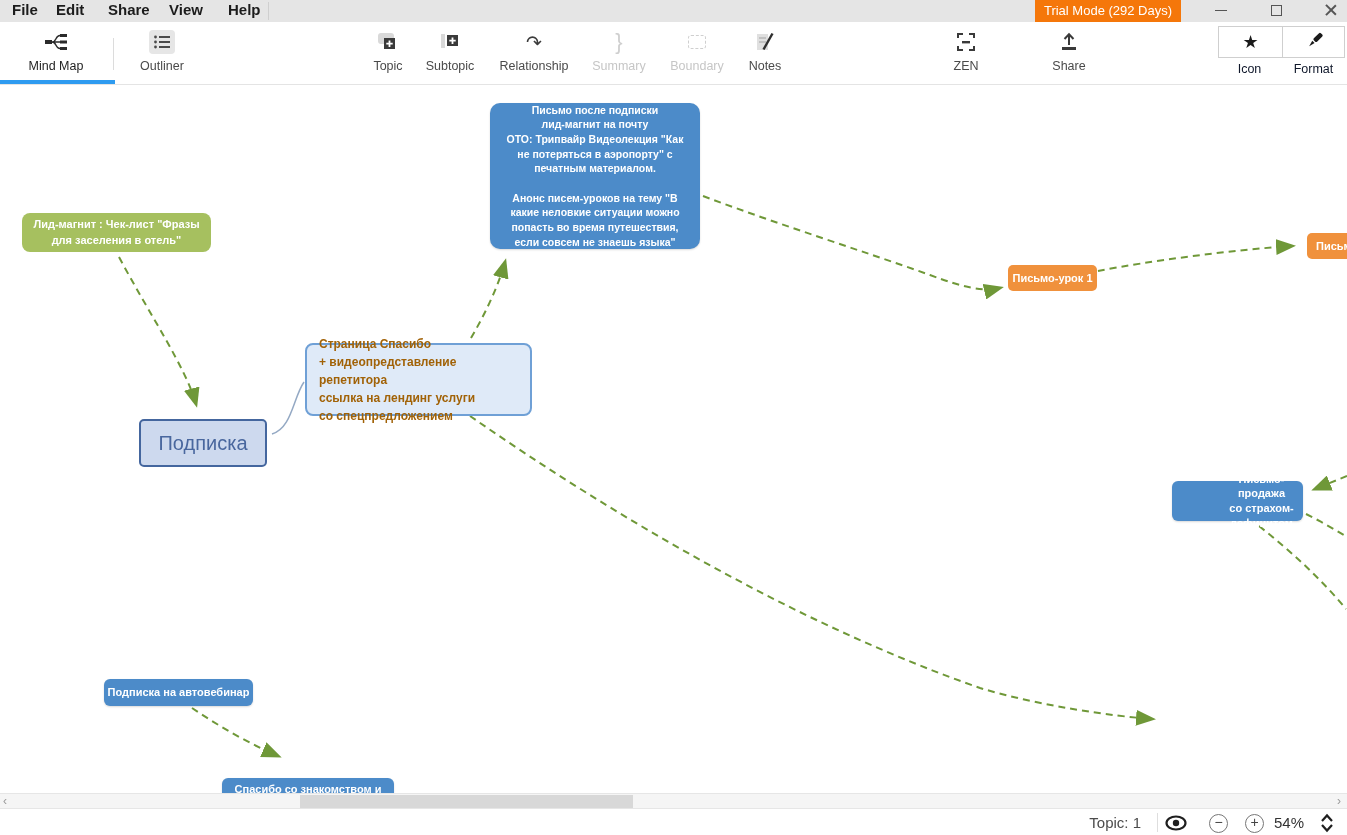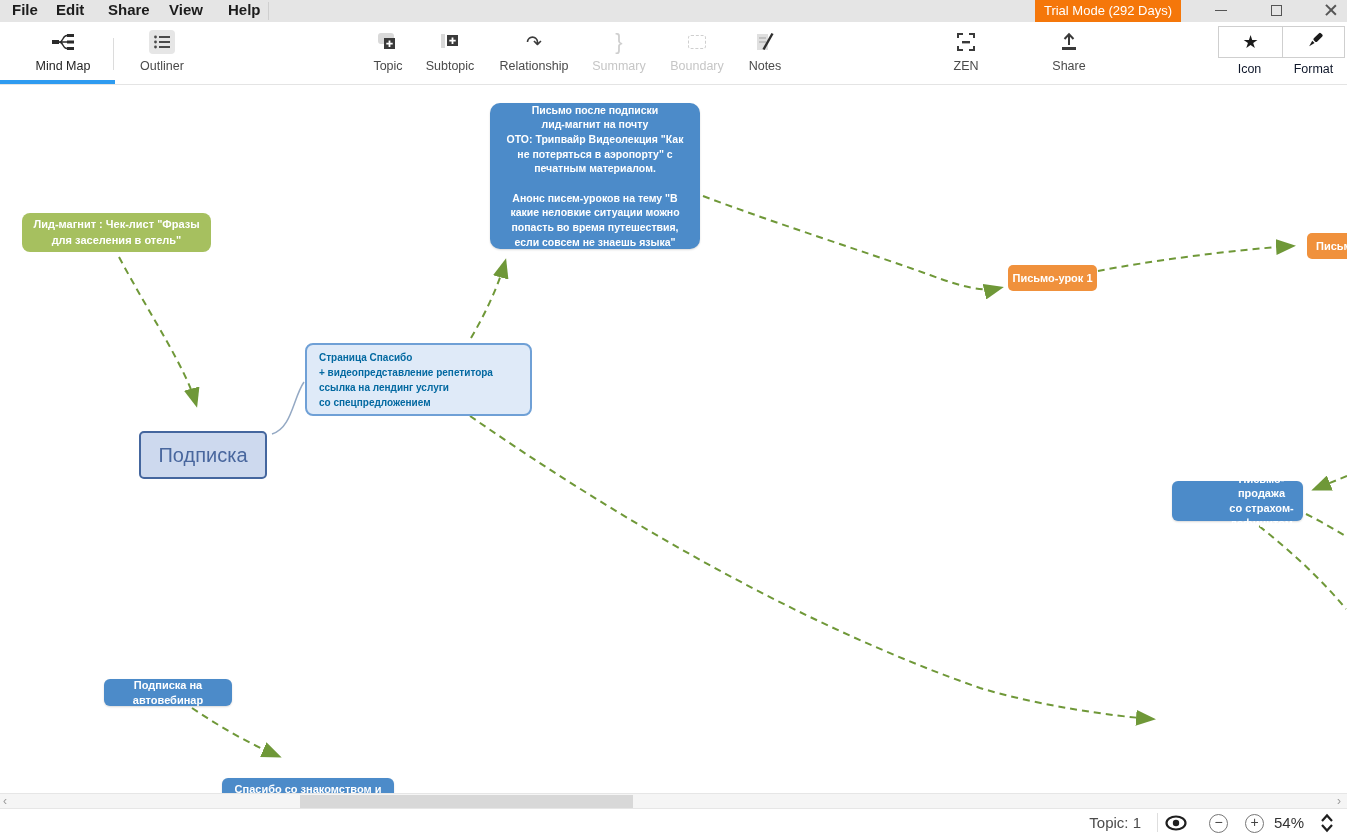--- a/index.html
+++ b/index.html
@@ -41,27 +41,27 @@
   #canvas { position:absolute; left:0; top:86px; width:1347px; height:707px; background:#fff; z-index:1; }
   #links { position:absolute; left:0; top:0; width:1347px; height:835px; z-index:2; pointer-events:none; }
 
   .node { position:absolute; z-index:3; display:flex; align-items:center; justify-content:center; text-align:center; cursor:pointer; }
   .node .node-label { white-space:pre-line; }
   .n-blue { background:#4C8BC9; border-radius:6px; color:#fff; font-weight:700; font-size:11px; line-height:1.32; box-shadow:0 1px 2px rgba(0,0,0,.15); }
   .n-orange { background:#F0913C; border-radius:5px; color:#fff; font-weight:700; font-size:11px; }
   .n-green { background:#A6C05F; border-radius:8px; color:#fff; font-weight:700; font-size:11px; line-height:1.4; }
   #node-big { left:490px; top:103px; width:210px; height:146px; border-radius:10px; padding:8px 10px; font-size:10.5px; line-height:1.4; }
   #node-lead-magnet { left:22px; top:213px; width:189px; height:39px; padding:4px 10px; }
-  #node-thanks-page { left:305px; top:343px; width:227px; height:73px; background:#DFEAF8; border:2px solid #6FA0D6; border-radius:8px; color:#0369a1; font-weight:700; font-size:10px; line-height:1.5; justify-content:flex-start; text-align:left; padding:6px 12px;align-items:center; }
+  #node-thanks-page { left:305px; top:343px; width:227px; height:73px; background:#DFEAF8; border:2px solid #6FA0D6; border-radius:8px; color:#a16207; font-weight:700; font-size:12px; line-height:1.5; justify-content:flex-start; text-align:left; padding:6px 12px;align-items:center; }
   #node-subscription-sel { left:133px; top:414px; width:140px; height:58px; border:2px solid #55C9F2; border-radius:6px; background:#fff; }
-  #node-subscription { left:139px; top:419px; width:128px; height:48px; background:#CDD9EE; border:2px solid #44669E; border-radius:5px; color:#49679E; font-size:20px; font-weight:400;margin-top:12px; }
+  #node-subscription { left:139px; top:419px; width:128px; height:48px; background:#CDD9EE; border:2px solid #44669E; border-radius:5px; color:#49679E; font-size:20px; font-weight:400; }
   #node-lesson1 { left:1008px; top:265px; width:89px; height:26px; }
   #node-letter-next { left:1307px; top:233px; width:58px; height:26px; border-radius:5px 0 0 5px; overflow:hidden; justify-content:flex-start; padding-left:9px; }
   #node-sale { left:1172px; top:481px; width:131px; height:40px;padding-left:48px; }
-  #node-webinar { left:104px; top:679px; width:128px; height:27px; }
+  #node-webinar { left:104px; top:679px; width:149px; height:27px; }
   #node-thanks-welcome { left:222px; top:762px; width:172px; height:38px; padding:3px 8px;margin-top:16px; }
 
   
   #hscroll { position:absolute; left:0; top:793px; width:1347px; height:15px; background:#f5f5f5; border-top:1px solid #e6e6e6; z-index:10; }
   #hscroll-thumb { position:absolute; left:300px; top:1px; width:333px; height:13px; background:#d8d8d8; }
   .scroll-arrow { position:absolute; top:0; height:15px; line-height:14px; font-size:12px; color:#9a9a9a; width:10px; text-align:center; }
 
   
   #statusbar { position:absolute; left:0; top:808px; width:1347px; height:27px; background:#fff; border-top:1px solid #e6e6e6; z-index:20; }
   #topic-count { position:absolute; right:206px; top:5px; font-size:15px; color:#4c4c4c; }
@@ -89,21 +89,21 @@
   <div class="winbtn" style="left:1261px">
       <div class="wb-max"></div>
     </div>
   <div class="winbtn" style="left:1316px">
       <div class="wb-x"></div>
     </div>
 </div>
 
 <div id="toolbar">
 
-  <div class="tbtn" style="left:25px">
+  <div class="tbtn" style="left:18px">
     <div class="ticon">
       <svg width="24" height="22" viewBox="0 0 24 22">
         <rect x="1" y="9" width="7" height="4" fill="#2b2b2b"></rect>
         <rect x="16" y="3" width="7" height="3" fill="#2b2b2b"></rect>
         <rect x="16" y="9.5" width="7" height="3" fill="#2b2b2b"></rect>
         <rect x="16" y="16" width="7" height="3" fill="#2b2b2b"></rect>
         <path d="M8,11 C13,11 11,4.5 16,4.5 M8,11 L16,11 M8,11 C13,11 11,17.5 16,17.5" stroke="#2b2b2b" stroke-width="1.4" fill="none"></path>
       </svg>
     </div>
     <div class="tlabel" style="color:#1f1f1f">Mind Map</div>

